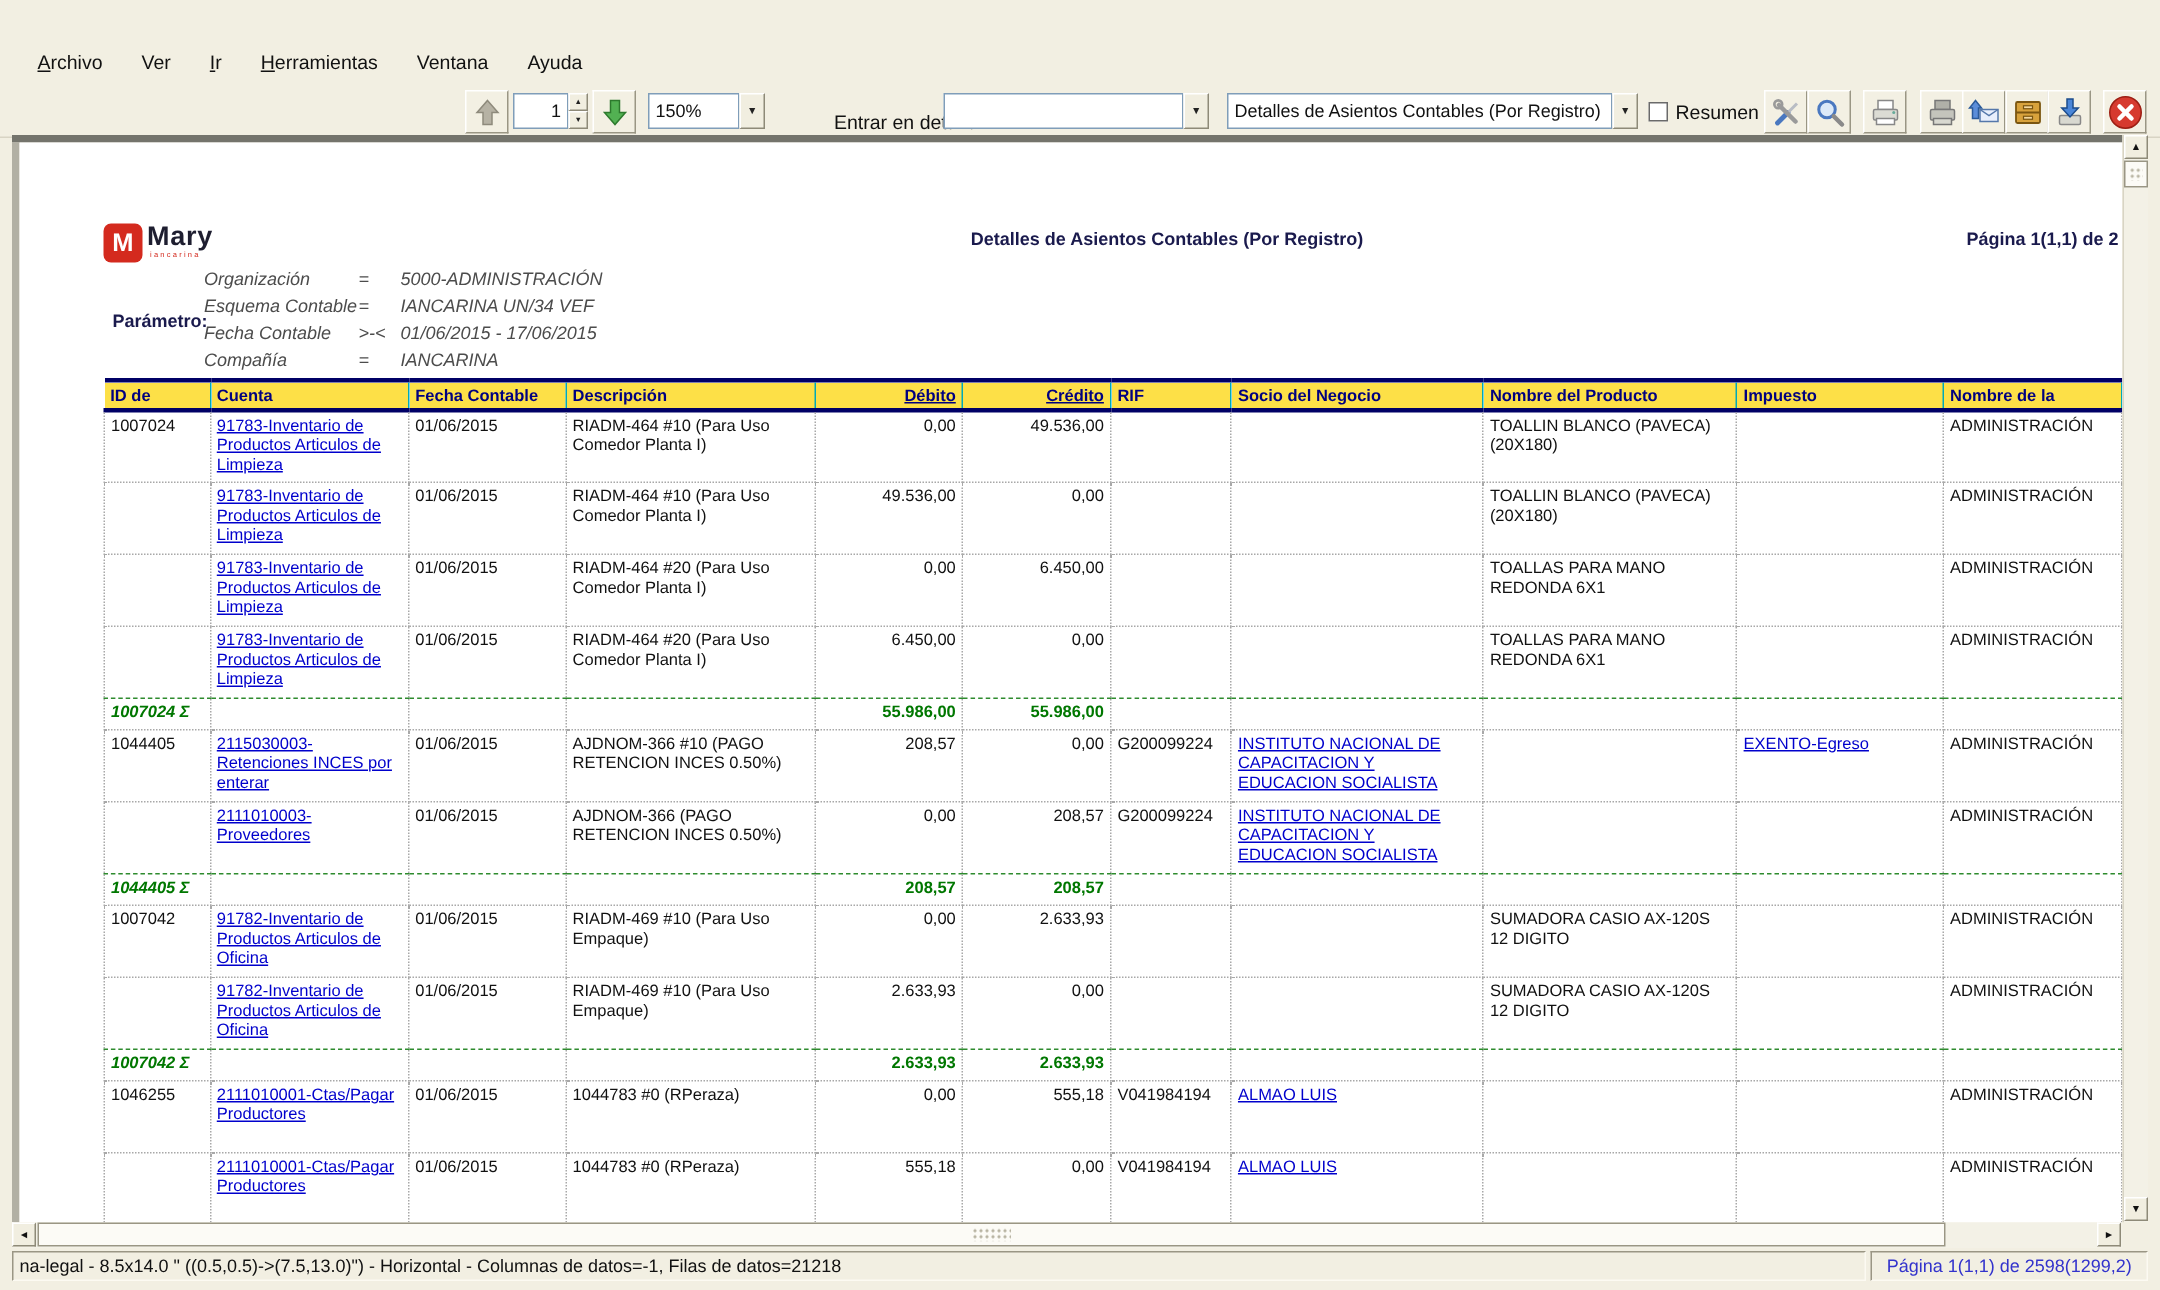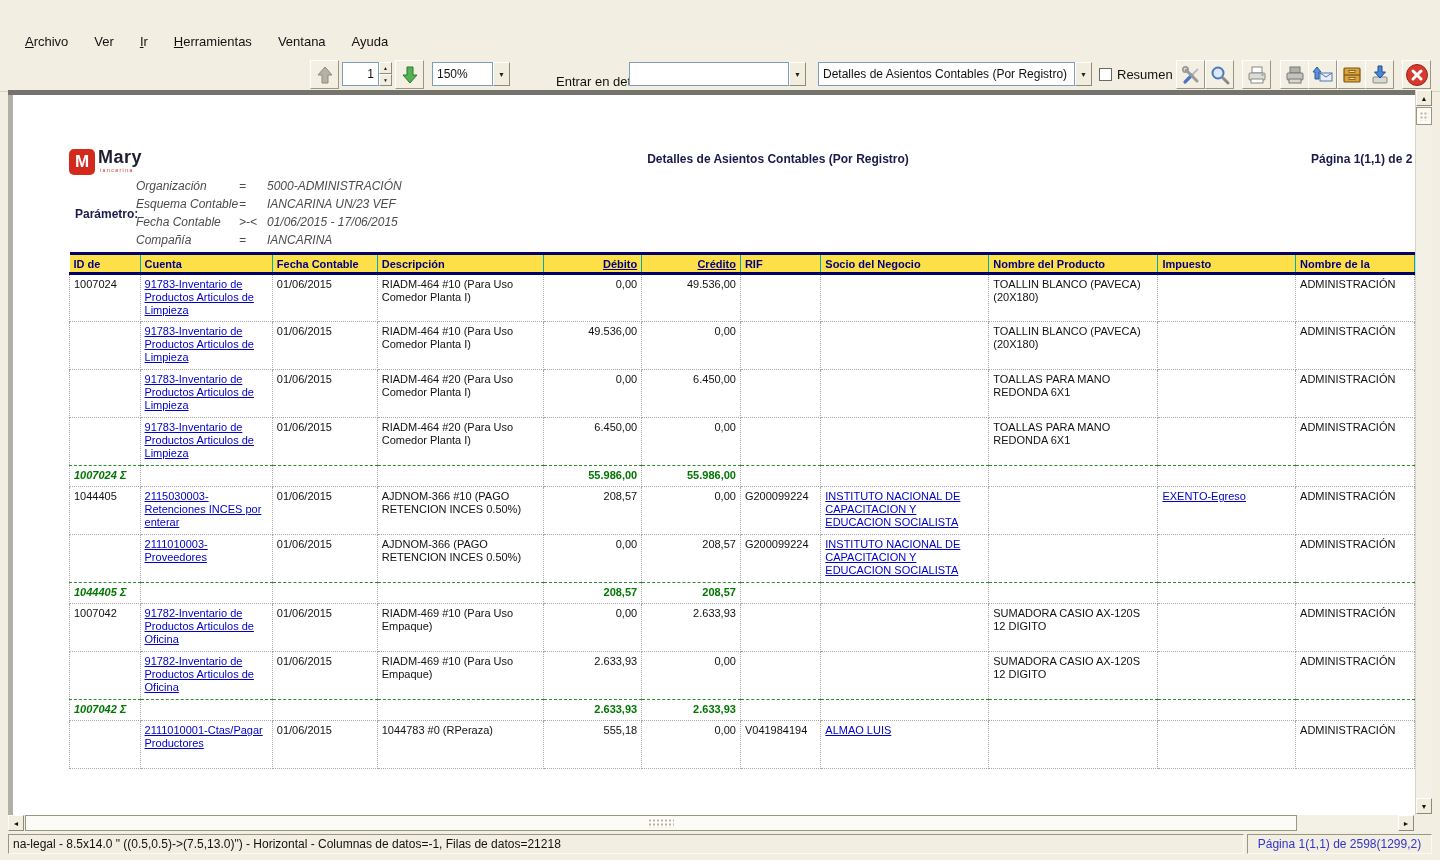--- a/index.html
+++ b/index.html
@@ -199,21 +199,21 @@
   <div class="params-label">Parámetro:</div>
   <div class="params">
       <div class="param-row">
         <span class="param-name">Organización</span>
         <span class="param-op">=</span>
         <span class="param-value">5000-ADMINISTRACIÓN</span>
       </div>
       <div class="param-row">
         <span class="param-name">Esquema Contable</span>
         <span class="param-op">=</span>
-        <span class="param-value">IANCARINA UN/23 VEF</span>
+        <span class="param-value">IANCARINA UN/34 VEF</span>
       </div>
       <div class="param-row">
         <span class="param-name">Fecha Contable</span>
         <span class="param-op">&gt;-&lt;</span>
         <span class="param-value">01/06/2015 - 17/06/2015</span>
       </div>
       <div class="param-row">
         <span class="param-name">Compañía</span>
         <span class="param-op">=</span>
         <span class="param-value">IANCARINA</span>
@@ -387,20 +387,33 @@
             <td></td>
             <td class="num">2.633,93</td>
             <td class="num">2.633,93</td>
             <td></td>
             <td></td>
             <td></td>
             <td></td>
             <td></td>
           </tr>
           <tr class="data">
+            <td>1046255</td>
+            <td><span class="rlink">2111010001-Ctas/Pagar Productores</span></td>
+            <td>01/06/2015</td>
+            <td>1044783 #0 (RPeraza)</td>
+            <td class="num">0,00</td>
+            <td class="num">555,18</td>
+            <td>V041984194</td>
+            <td><span class="rlink">ALMAO  LUIS</span></td>
+            <td></td>
+            <td></td>
+            <td>ADMINISTRACIÓN</td>
+          </tr>
+          <tr class="data">
             <td></td>
             <td><span class="rlink">2111010001-Ctas/Pagar Productores</span></td>
             <td>01/06/2015</td>
             <td>1044783 #0 (RPeraza)</td>
             <td class="num">555,18</td>
             <td class="num">0,00</td>
             <td>V041984194</td>
             <td><span class="rlink">ALMAO  LUIS</span></td>
             <td></td>
             <td></td>

